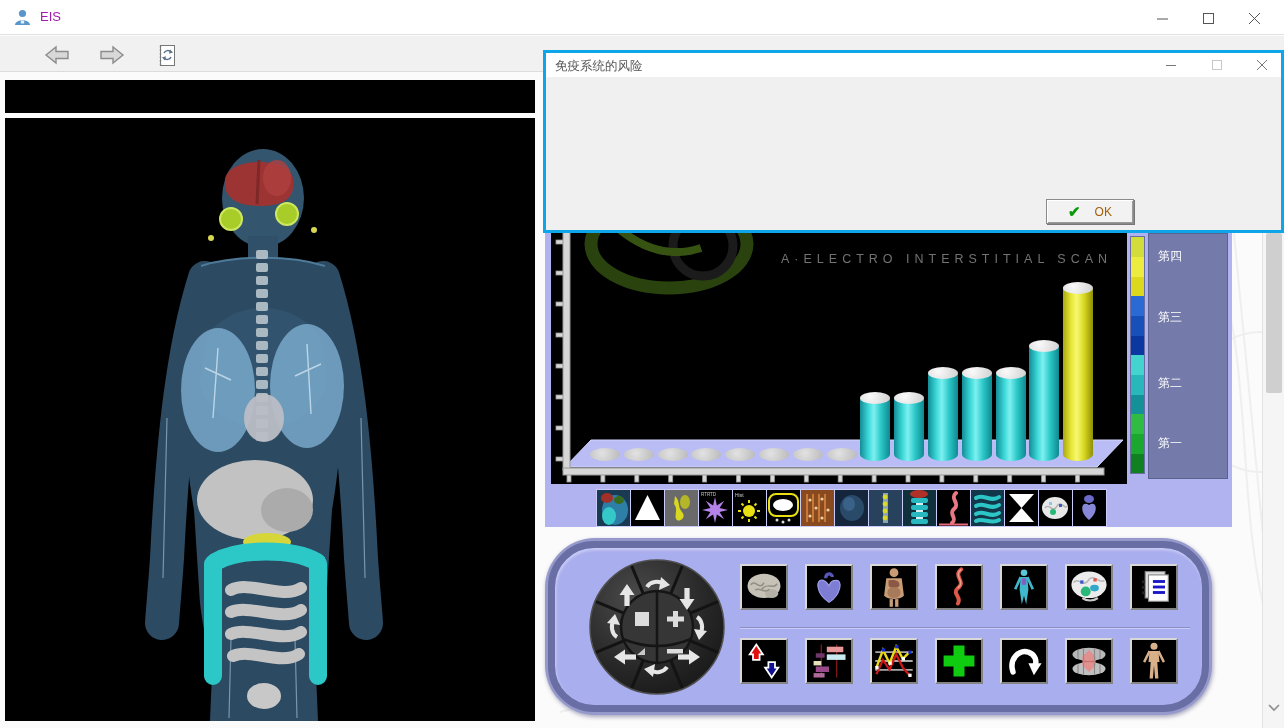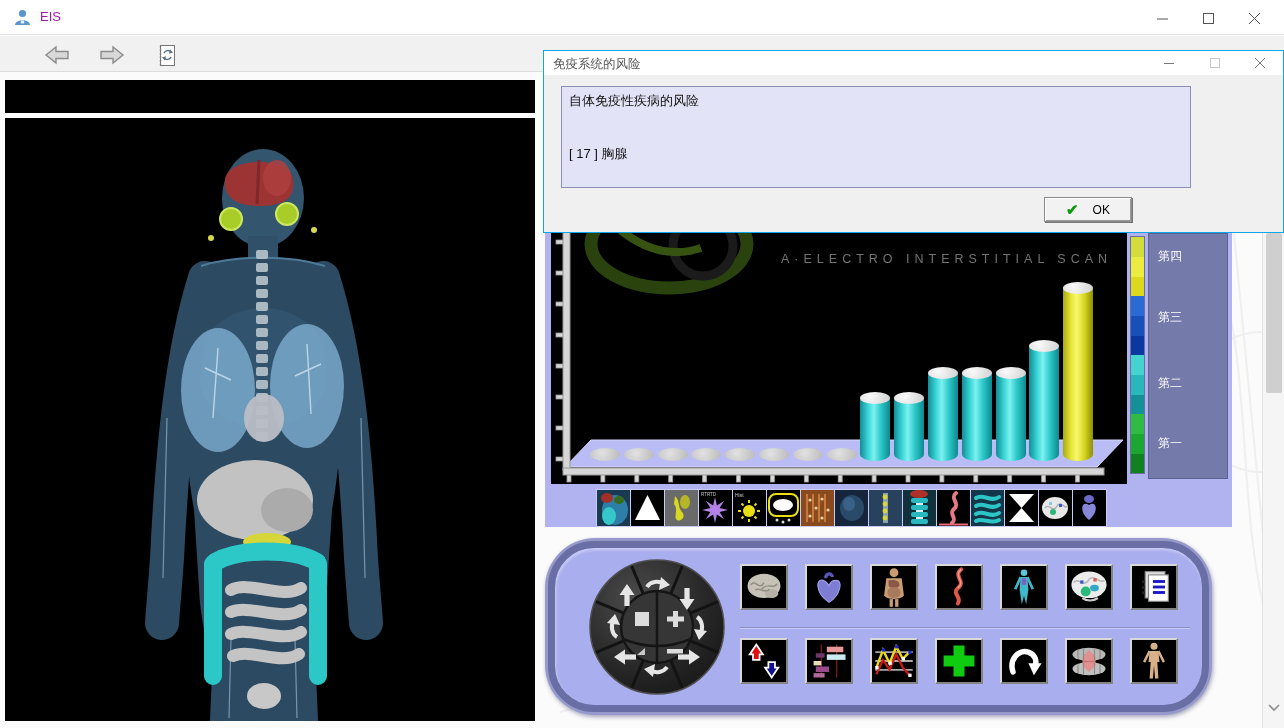--- a/index.html
+++ b/index.html
@@ -42,30 +42,30 @@
 
   
   .cpanel-outer { position:absolute; left:545px; top:538px; width:667px; height:177px; background:#9599cc; border-radius:50px; padding:3px; box-shadow:1px 2px 4px rgba(60,60,110,.45); }
   .cpanel { position:relative; width:100%; height:100%; background:#a9aeee; border-radius:46px; border:7px solid #696ea4; box-shadow:inset 1px 2px 3px rgba(255,255,255,.4); }
   .dpad { position:absolute; left:32px; top:9px; width:140px; height:140px; }
   .row-divider { position:absolute; left:185px; top:79px; width:450px; height:1px; background:#8b90c4; box-shadow:0 1px 0 #c9ccf8; }
   .cbtn { position:absolute; width:48px; height:46px; background:#000; border:2px outset #d8d8d8; cursor:pointer; }
   .cbtn svg { display:block; width:100%; height:100%; }
 
   
-  .dialog { position:absolute; left:543px; top:50px; width:741px; height:183px; background:#f0f0f0; border:1px solid #0ea5e9; z-index:10; }
+  .dialog { position:absolute; left:543px; top:50px; width:741px; height:183px; background:#f0f0f0; border:3px solid #0ea5e9; z-index:10; }
   .dlg-titlebar { position:absolute; left:0; top:0; width:100%; height:24px; background:#ffffff; }
   .dlg-title { position:absolute; left:9px; top:5px; font-size:12.5px; color:#555; }
   .dlg-ctl { position:absolute; top:2px; width:28px; height:20px; display:flex; align-items:center; justify-content:center; }
   .dlg-text { position:absolute; left:17px; top:35px; width:630px; height:102px; background:#e3e3f8; border:1px solid #8f8fb5; font-size:13px; color:#111; }
   .dlg-line1 { position:absolute; left:7px; top:5px; }
   .dlg-line2 { position:absolute; left:7px; top:58px; }
   .ok-btn { position:absolute; left:500px; top:146px; width:88px; height:25px; background:#f2f2f2; border:1px solid #8a8a8a; box-shadow:inset 1px 1px 0 #ffffff, inset -1px -1px 0 #9a9a9a, 1px 1px 0 #777; display:flex; align-items:center; justify-content:center; gap:14px; cursor:pointer; }
   .ok-check { color:#0c9a0c; font-size:15px; font-weight:bold; }
-  .ok-label { font-size:12px; color:#000000; }
+  .ok-label { font-size:12px; color:#a16207; }
 
   
   .vscroll { position:absolute; left:1262px; top:233px; width:22px; height:495px; background:#f5f5f5; border-left:1px solid #e3e3e3; }
   .vthumb { position:absolute; left:3px; top:0; width:16px; height:160px; background:#cfcfcf; border-radius:2px; }
   .varrow { position:absolute; left:4px; top:468px; width:14px; height:14px; display:flex; align-items:center; justify-content:center; }
 </style>
 </head>
 <body>
 
 <svg class="bg-marks" width="1284" height="656">
@@ -688,21 +688,17 @@
       <svg width="12" height="12">
           <rect x="1.5" y="1.5" width="9" height="9" fill="none" stroke="#c8c8c8" stroke-width="1"></rect>
         </svg>
     </div>
     <div class="dlg-ctl" style="left:702px;">
       <svg width="12" height="12">
           <path d="M1,1 L11,11 M11,1 L1,11" stroke="#777" stroke-width="1"></path>
         </svg>
     </div>
   </div>
-  <div class="dlg-text">
-    <div class="dlg-line1">自体免疫性疾病的风险</div>
-    <div class="dlg-line2">[  17 ] 胸腺</div>
-  </div>
   <div class="ok-btn">
     <span class="ok-check">✔</span>
     <span class="ok-label">OK</span>
   </div>
 </div>
 
 </body></html>

